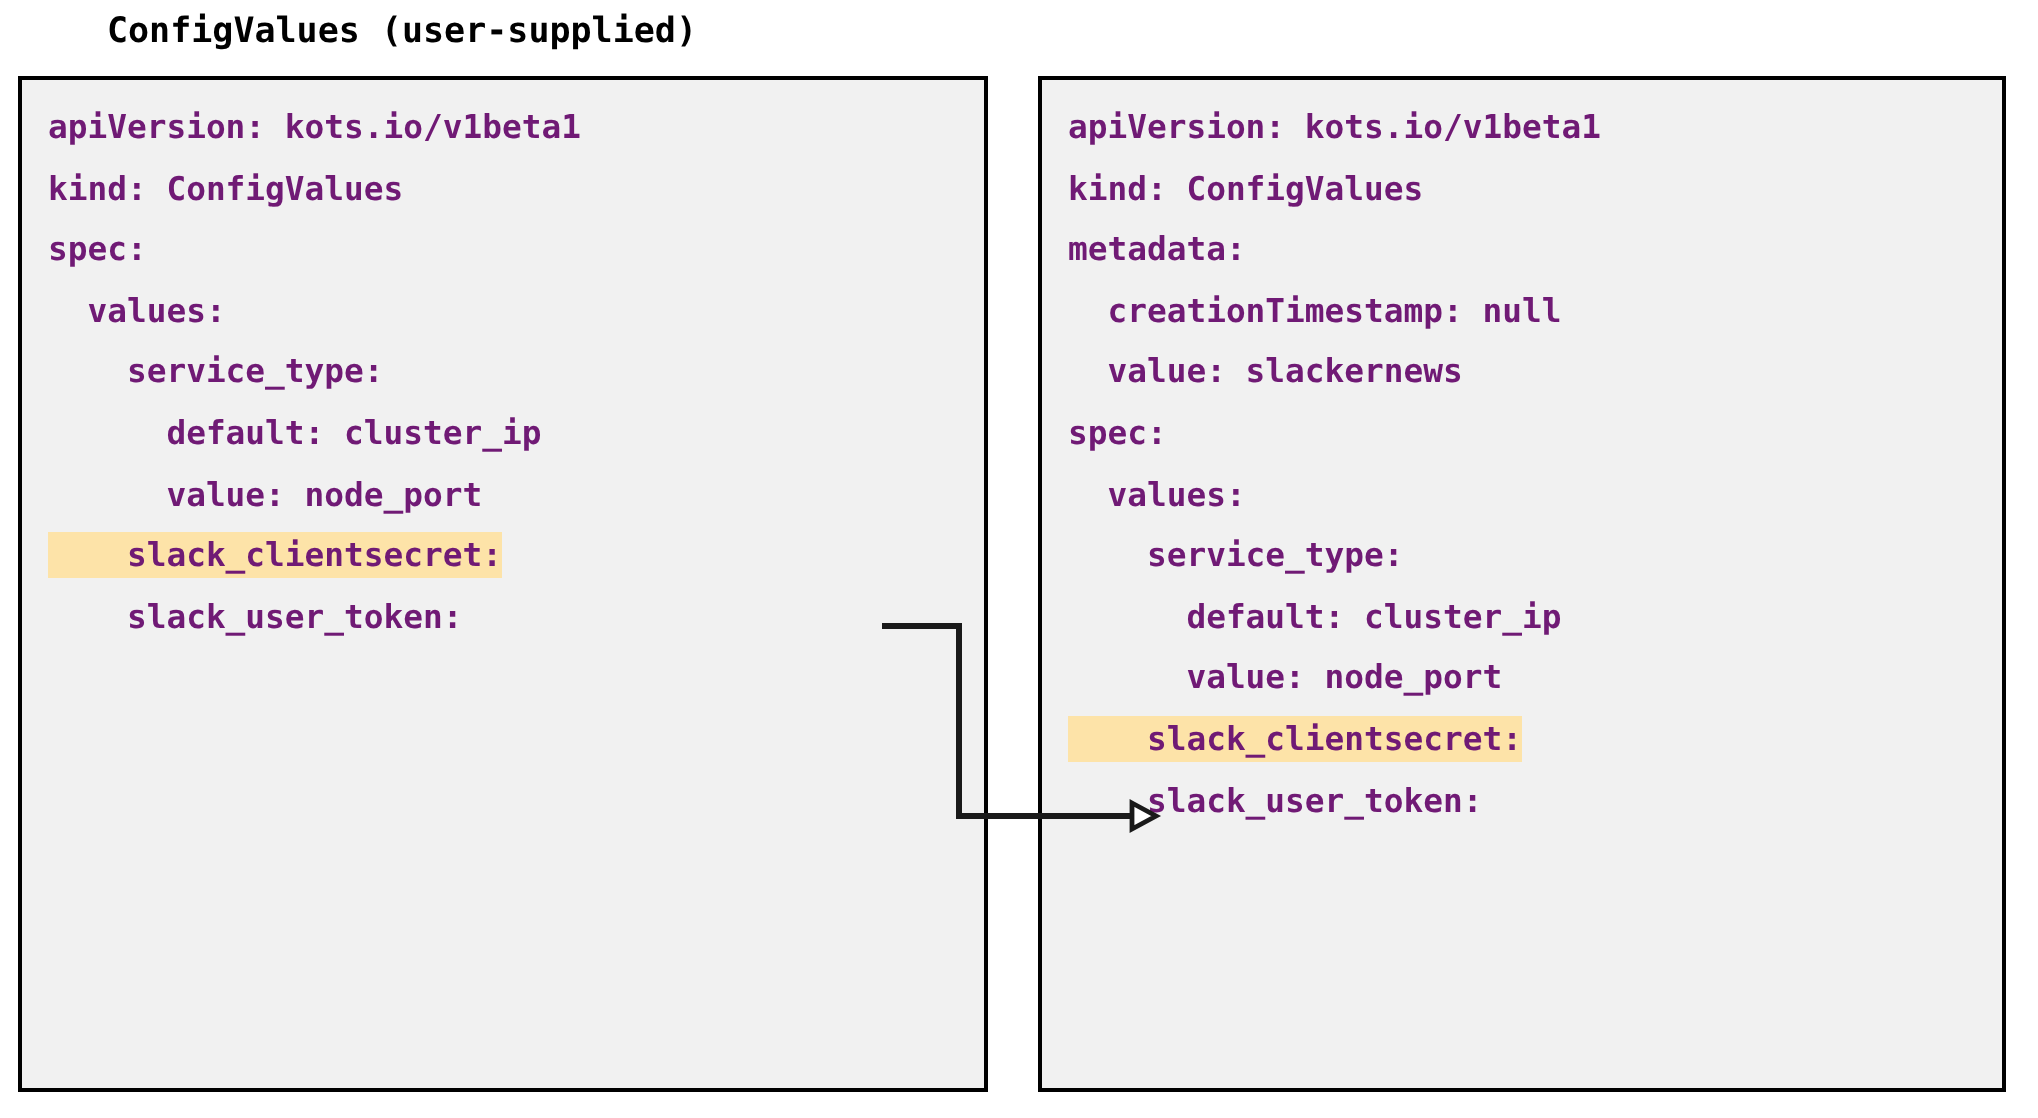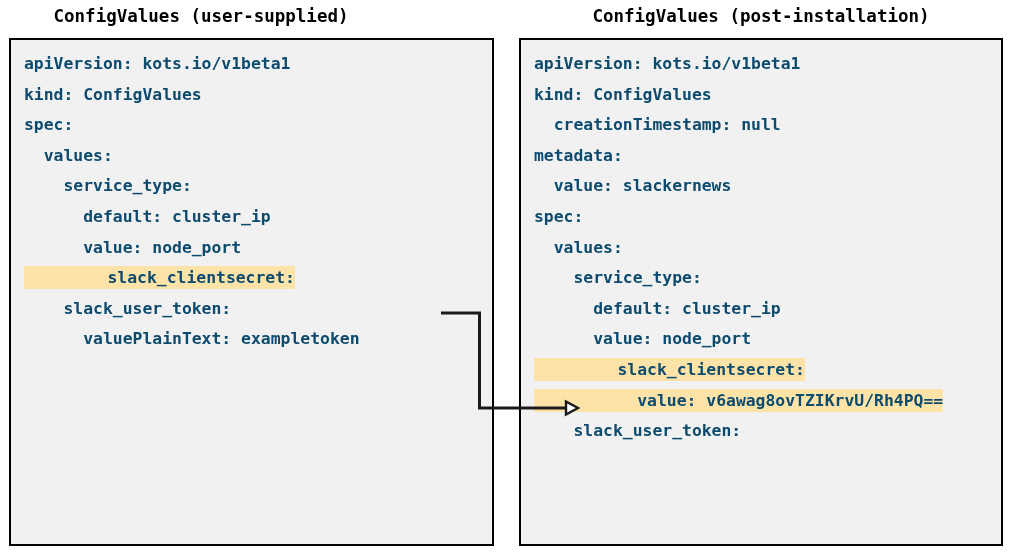--- a/index.html
+++ b/index.html
@@ -43,31 +43,30 @@
     left: 13px;
     top: 9px;
     right: 0;
   }
   .code-line {
     height: 30.6px;
     line-height: 30.6px;
     font-family: "DejaVu Sans Mono", "Liberation Mono", monospace;
     font-size: 16.4px;
     font-weight: bold;
-    color: #0c4a6e;
+    color: #701a75;
     white-space: pre;
   }
   .code-line > .seg {
     display: inline;
     padding: 2px 0 2px 0;
   }
   .code-line.hl > .seg {
     background: #fde3a8;
     box-shadow: 0 0 0 0 transparent;
-    padding-left: 44px;
   }
   .connector {
     position: absolute;
     left: 0;
     top: 0;
     width: 1019px;
     height: 559px;
     pointer-events: none;
   }
 </style>
@@ -80,41 +79,38 @@
     <div class="code-lines">
       <div class="code-line"><span class="seg">apiVersion: kots.io/v1beta1</span></div>
       <div class="code-line"><span class="seg">kind: ConfigValues</span></div>
       <div class="code-line"><span class="seg">spec:</span></div>
       <div class="code-line"><span class="seg">  values:</span></div>
       <div class="code-line"><span class="seg">    service_type:</span></div>
       <div class="code-line"><span class="seg">      default: cluster_ip</span></div>
       <div class="code-line"><span class="seg">      value: node_port</span></div>
       <div class="code-line hl"><span class="seg">    slack_clientsecret:</span></div>
       <div class="code-line"><span class="seg">    slack_user_token:</span></div>
-      <div class="code-line"><span class="seg">      valuePlainText: exampletoken</span></div>
     </div>
   </div>
 </div>
 
 <div class="panel" style="left:519px; top:6px; width:484px; height:540px;">
-  <div class="panel-title">ConfigValues (post-installation)</div>
   <div class="panel-box" style="left:0px; top:32px; width:484px; height:508px;">
     <div class="code-lines">
       <div class="code-line"><span class="seg">apiVersion: kots.io/v1beta1</span></div>
       <div class="code-line"><span class="seg">kind: ConfigValues</span></div>
+      <div class="code-line"><span class="seg">metadata:</span></div>
       <div class="code-line"><span class="seg">  creationTimestamp: null</span></div>
-      <div class="code-line"><span class="seg">metadata:</span></div>
       <div class="code-line"><span class="seg">  value: slackernews</span></div>
       <div class="code-line"><span class="seg">spec:</span></div>
       <div class="code-line"><span class="seg">  values:</span></div>
       <div class="code-line"><span class="seg">    service_type:</span></div>
       <div class="code-line"><span class="seg">      default: cluster_ip</span></div>
       <div class="code-line"><span class="seg">      value: node_port</span></div>
       <div class="code-line hl"><span class="seg">    slack_clientsecret:</span></div>
-      <div class="code-line hl"><span class="seg">      value: v6awag8ovTZIKrvU/Rh4PQ==</span></div>
       <div class="code-line"><span class="seg">    slack_user_token:</span></div>
     </div>
   </div>
 </div>
 
 <svg class="connector" viewBox="0 0 1019 559" width="1019" height="559">
   <path d="M 441 313 L 479.5 313 L 479.5 408 L 566 408" fill="none" stroke="#1a1a1a" stroke-width="3" stroke-linecap="butt" stroke-linejoin="miter"></path>
   <path d="M 566 401.5 L 578 408 L 566 414.5 Z" fill="#ffffff" stroke="#1a1a1a" stroke-width="2.4" stroke-linejoin="miter"></path>
 </svg>
 

